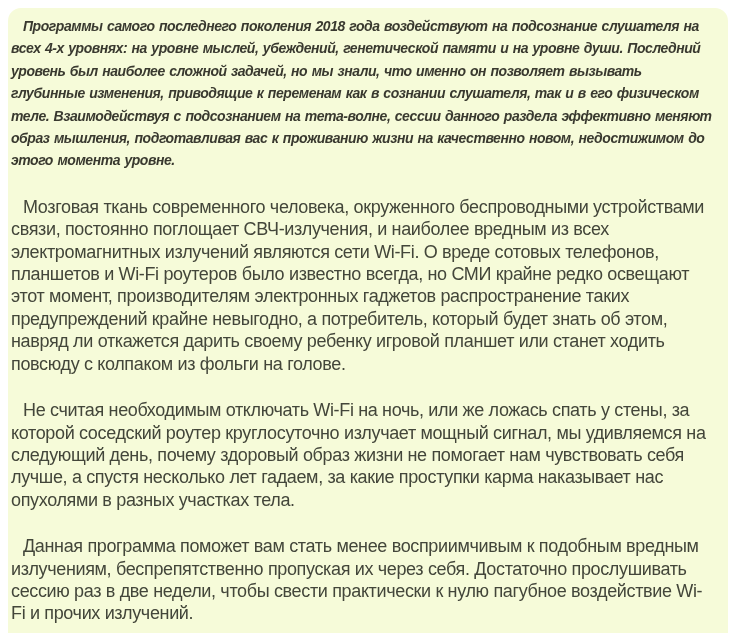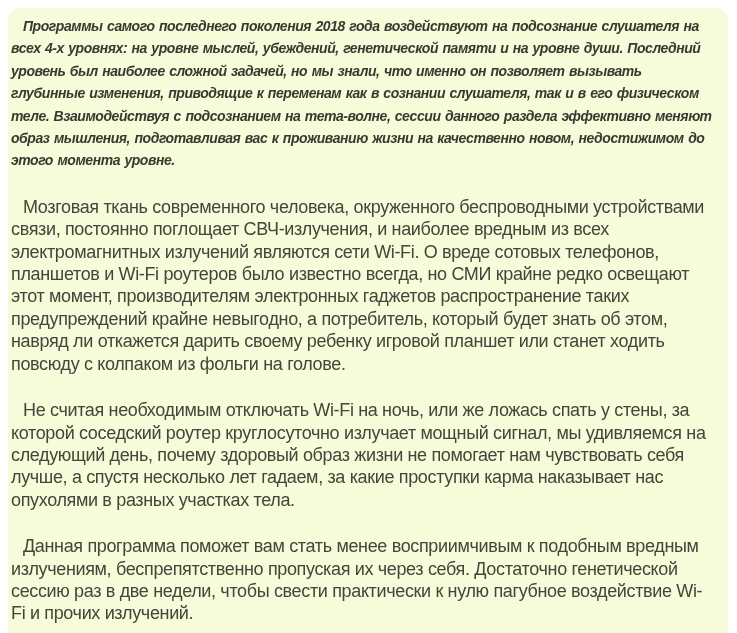--- a/index.html
+++ b/index.html
@@ -45,14 +45,14 @@
     color: var(--body-color, #43463a);
   }
 </style>
 </head>
 <body style="background: rgb(255, 255, 255);">
 
 <main class="article-card">
   <p class="lead-paragraph">Программы самого последнего поколения 2018 года воздействуют на подсознание слушателя на всех 4-х уровнях: на уровне мыслей, убеждений, генетической памяти и на уровне души. Последний уровень был наиболее сложной задачей, но мы знали, что именно он позволяет вызывать глубинные изменения, приводящие к переменам как в сознании слушателя, так и в его физическом теле. Взаимодействуя с подсознанием на тета-волне, сессии данного раздела эффективно меняют образ мышления, подготавливая вас к проживанию жизни на качественно новом, недостижимом до этого момента уровне.</p>
   <p class="body-paragraph">Мозговая ткань современного человека, окруженного беспроводными устройствами связи, постоянно поглощает СВЧ-излучения, и наиболее вредным из всех электромагнитных излучений являются сети Wi-Fi. О вреде сотовых телефонов, планшетов и Wi-Fi роутеров было известно всегда, но СМИ крайне редко освещают этот момент, производителям электронных гаджетов распространение таких предупреждений крайне невыгодно, а потребитель, который будет знать об этом, навряд ли откажется дарить своему ребенку игровой планшет или станет ходить повсюду с колпаком из фольги на голове.</p>
   <p class="body-paragraph">Не считая необходимым отключать Wi-Fi на ночь, или же ложась спать у стены, за которой соседский роутер круглосуточно излучает мощный сигнал, мы удивляемся на следующий день, почему здоровый образ жизни не помогает нам чувствовать себя лучше, а спустя несколько лет гадаем, за какие проступки карма наказывает нас опухолями в разных участках тела.</p>
-  <p class="body-paragraph">Данная программа поможет вам стать менее восприимчивым к подобным вредным излучениям, беспрепятственно пропуская их через себя. Достаточно генетической сессию раз в две недели, чтобы свести практически к нулю пагубное воздействие Wi-Fi и прочих излучений.</p>
+  <p class="body-paragraph">Данная программа поможет вам стать менее восприимчивым к подобным вредным излучениям, беспрепятственно пропуская их через себя. Достаточно прослушивать сессию раз в две недели, чтобы свести практически к нулю пагубное воздействие Wi-Fi и прочих излучений.</p>
 </main>
 
 </body></html>

